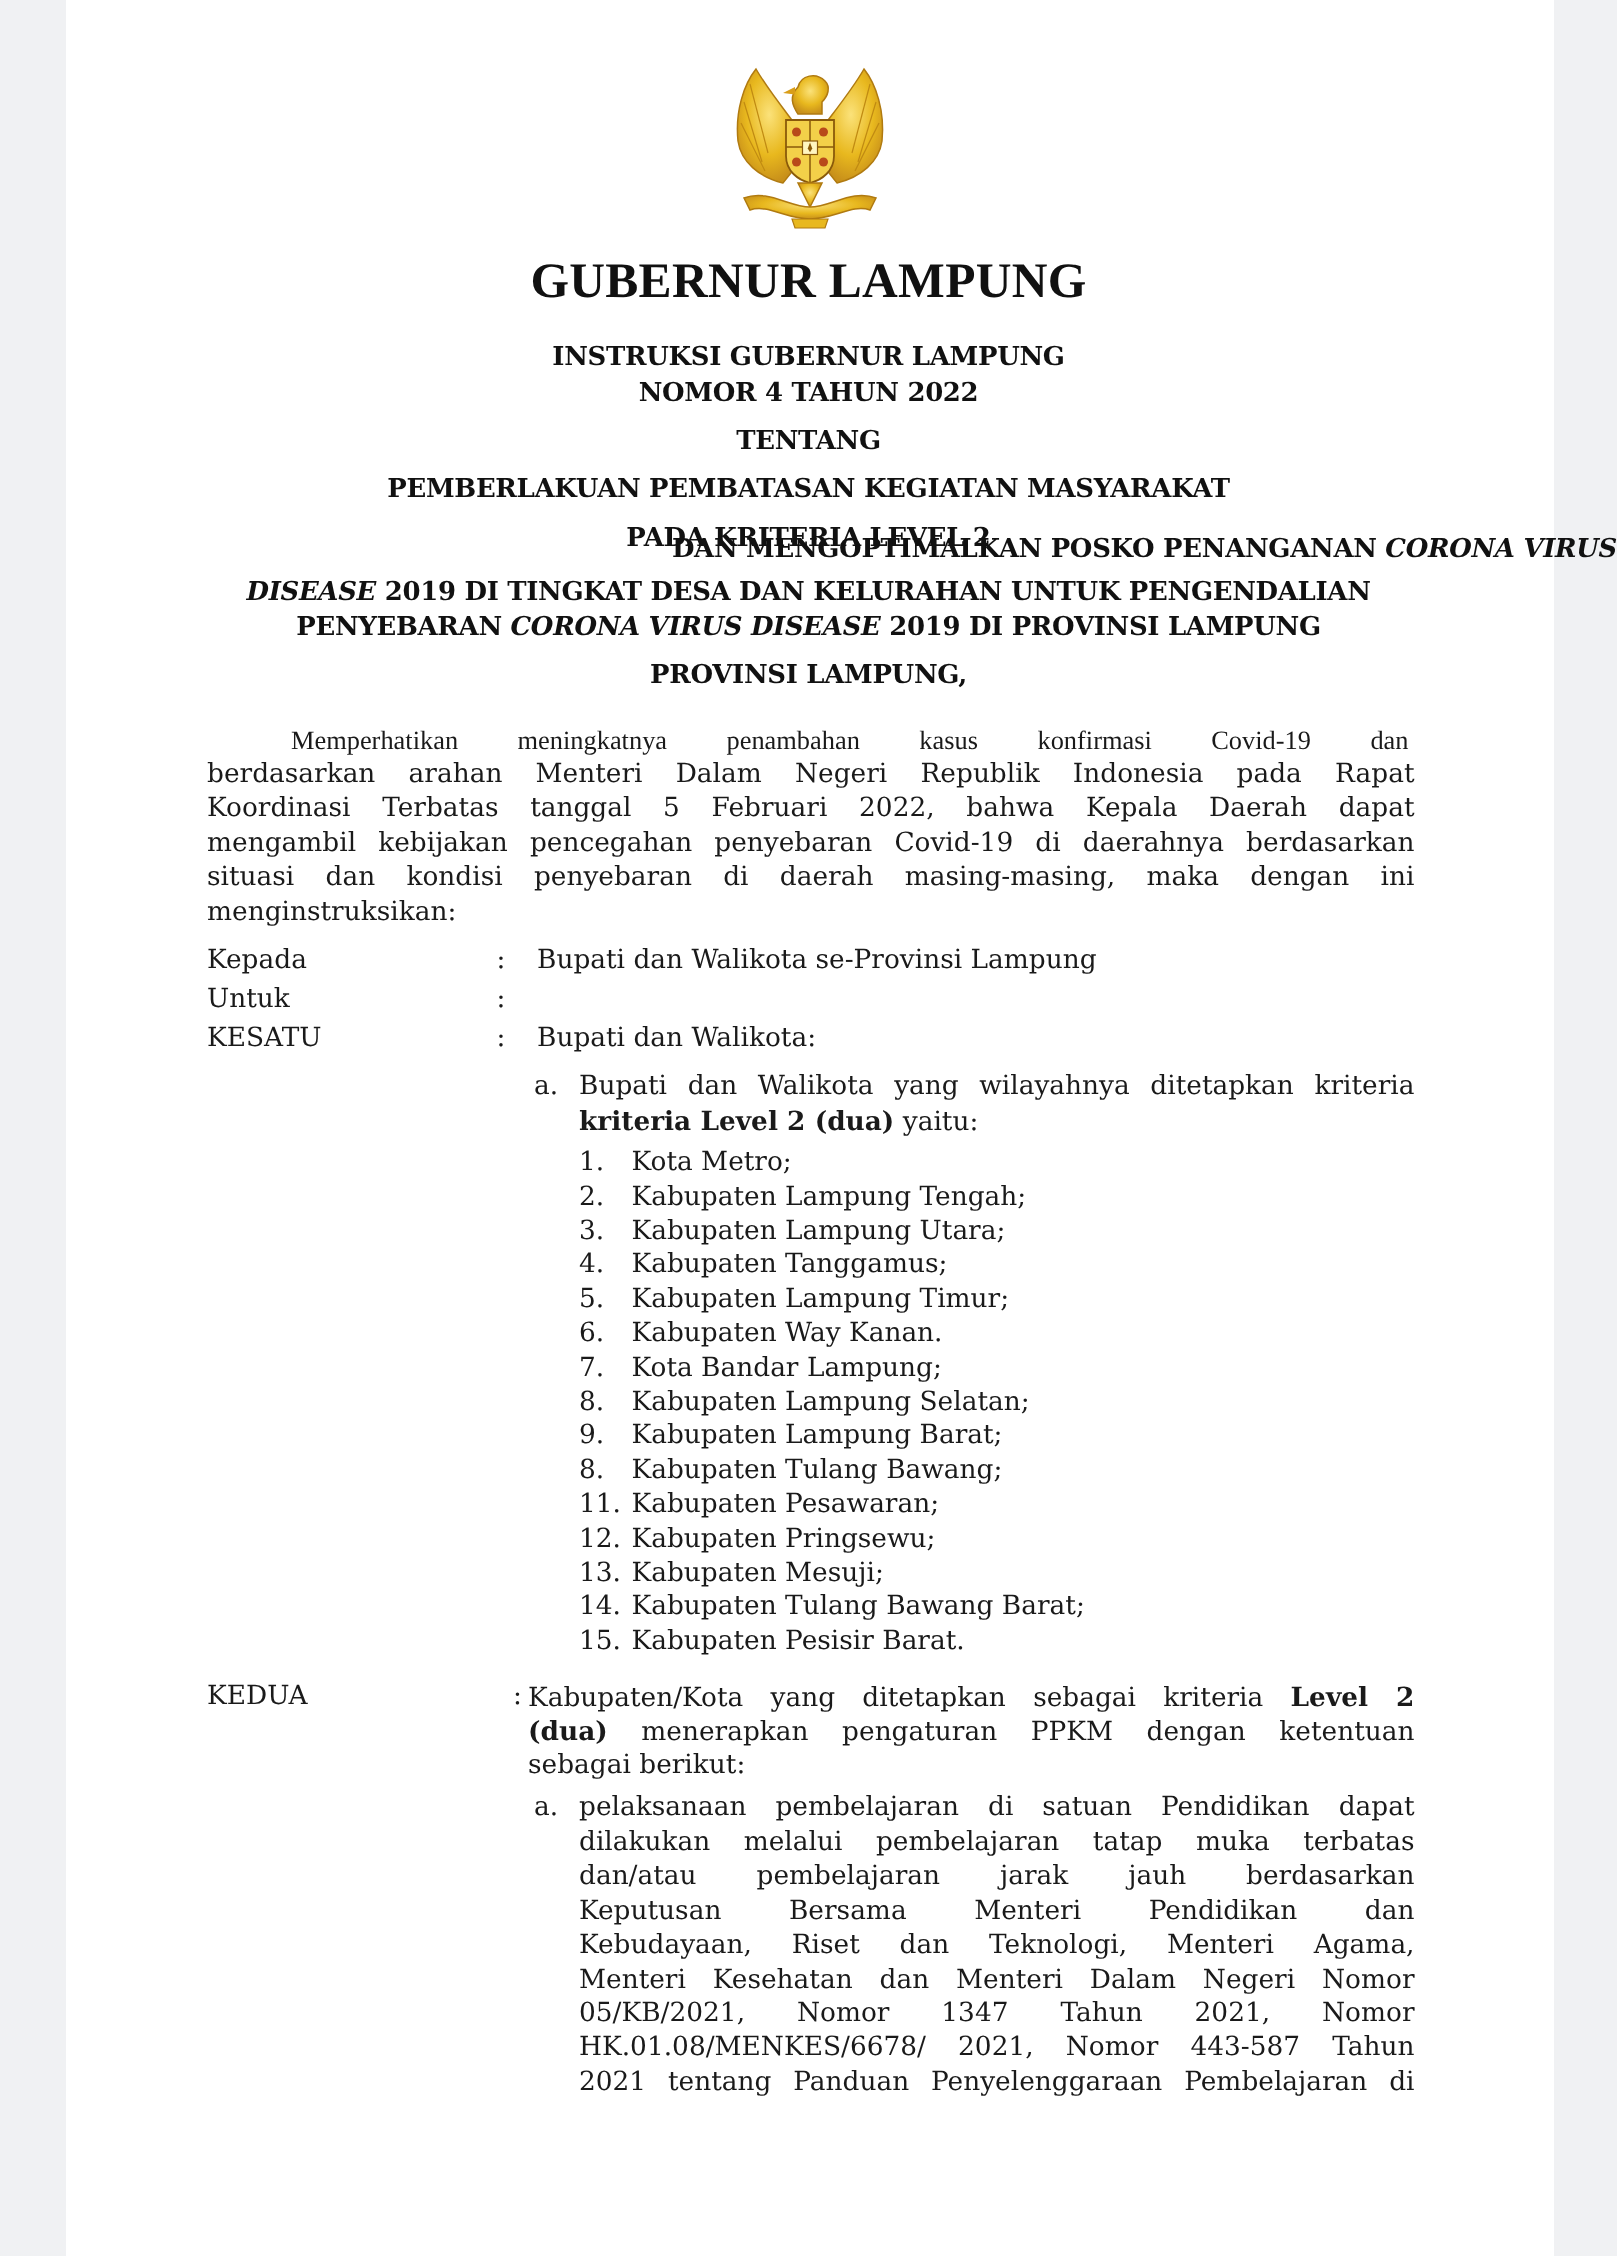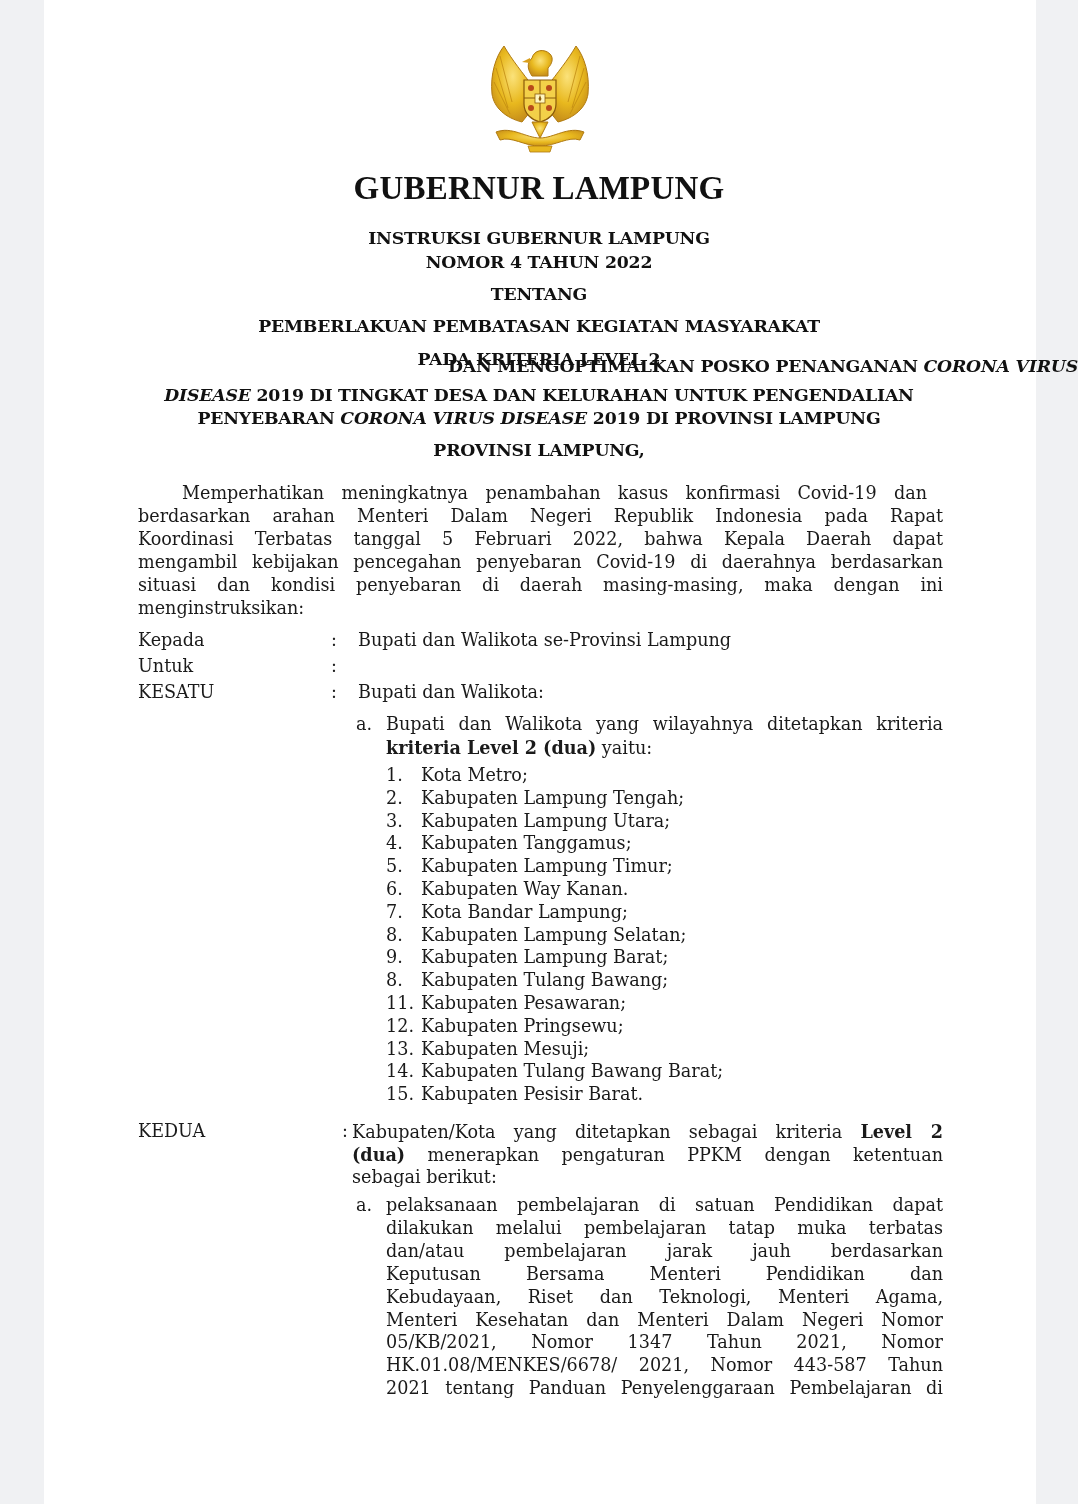--- a/index.html
+++ b/index.html
@@ -92,21 +92,21 @@
 <div class="hd" style="top:252px;">NOMOR 4 TAHUN 2022</div>
 <div class="hd" style="top:284px;">TENTANG</div>
 <div class="hd" style="top:316px;">PEMBERLAKUAN PEMBATASAN KEGIATAN MASYARAKAT</div>
 <div class="hd" style="top:349px;">PADA KRITERIA LEVEL 2</div>
 <div class="hd" style="top:356px;text-align:right;"><span>DAN MENGOPTIMALKAN POSKO PENANGANAN </span><i>CORONA VIRUS</i></div>
 <div class="hd" style="top:385px;"><i>DISEASE</i><span> 2019 DI TINGKAT DESA DAN KELURAHAN UNTUK PENGENDALIAN</span></div>
 <div class="hd" style="top:408px;"><span>PENYEBARAN </span><i>CORONA VIRUS DISEASE</i><span> 2019 DI PROVINSI LAMPUNG</span></div>
 <div class="hd" style="top:440px;">PROVINSI LAMPUNG,</div>
 
 <div class="abs body-text" style="left:138px; top:482px; width:805px;">
-  <span class="just" style="left:44px; top:0; width:745px;">Memperhatikan meningkatnya penambahan kasus konfirmasi Covid-19 dan</span>
+  <span class="just" style="left:56px; top:0; width:745px;font-family:Liberation Serif, serif;">Memperhatikan meningkatnya penambahan kasus konfirmasi Covid-19 dan</span>
   <span class="just" style="left:0; top:23px; width:805px;">berdasarkan arahan Menteri Dalam Negeri Republik Indonesia pada Rapat</span>
   <span class="just" style="left:0; top:46px; width:805px;">Koordinasi Terbatas tanggal 5 Februari 2022, bahwa Kepala Daerah dapat</span>
   <span class="just" style="left:0; top:69px; width:805px;">mengambil kebijakan pencegahan penyebaran Covid-19 di daerahnya berdasarkan</span>
   <span class="just" style="left:0; top:92px; width:805px;">situasi dan kondisi penyebaran di daerah masing-masing, maka dengan ini</span>
   <span class="left" style="left:0; top:115px;">menginstruksikan:</span>
 </div>
 
 <div class="abs body-text" style="left:0; top:629px; width:1078px; height:80px;">
   <span class="lbl" style="top:0;">Kepada</span>
   <span class="colon" style="top:0;">:</span>

